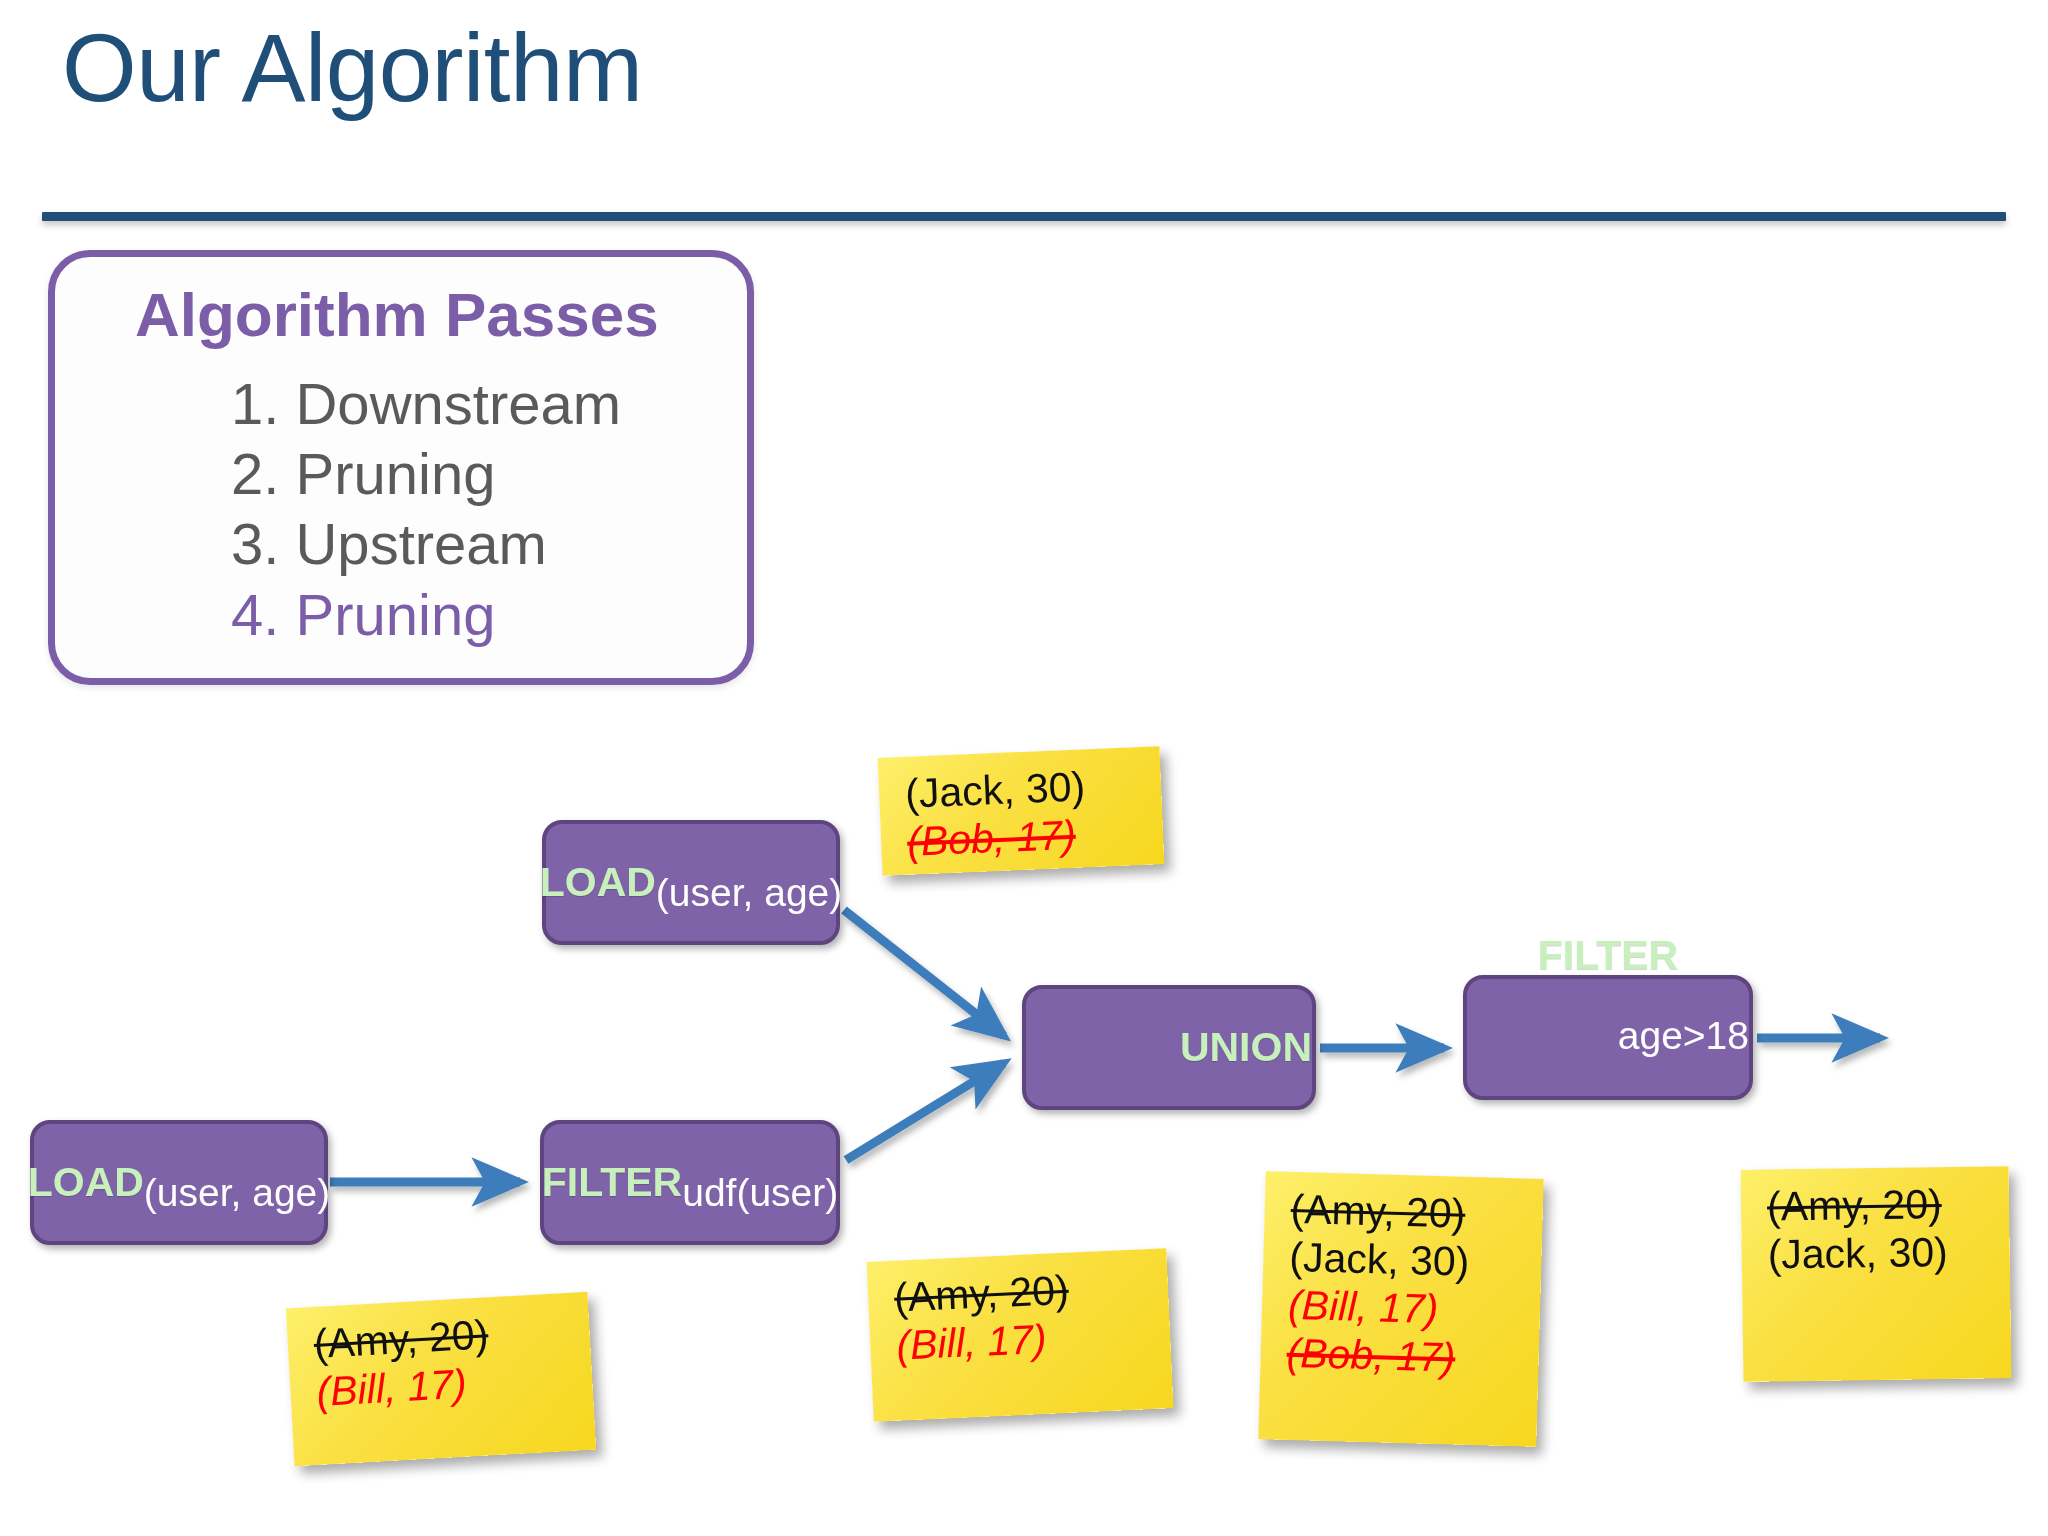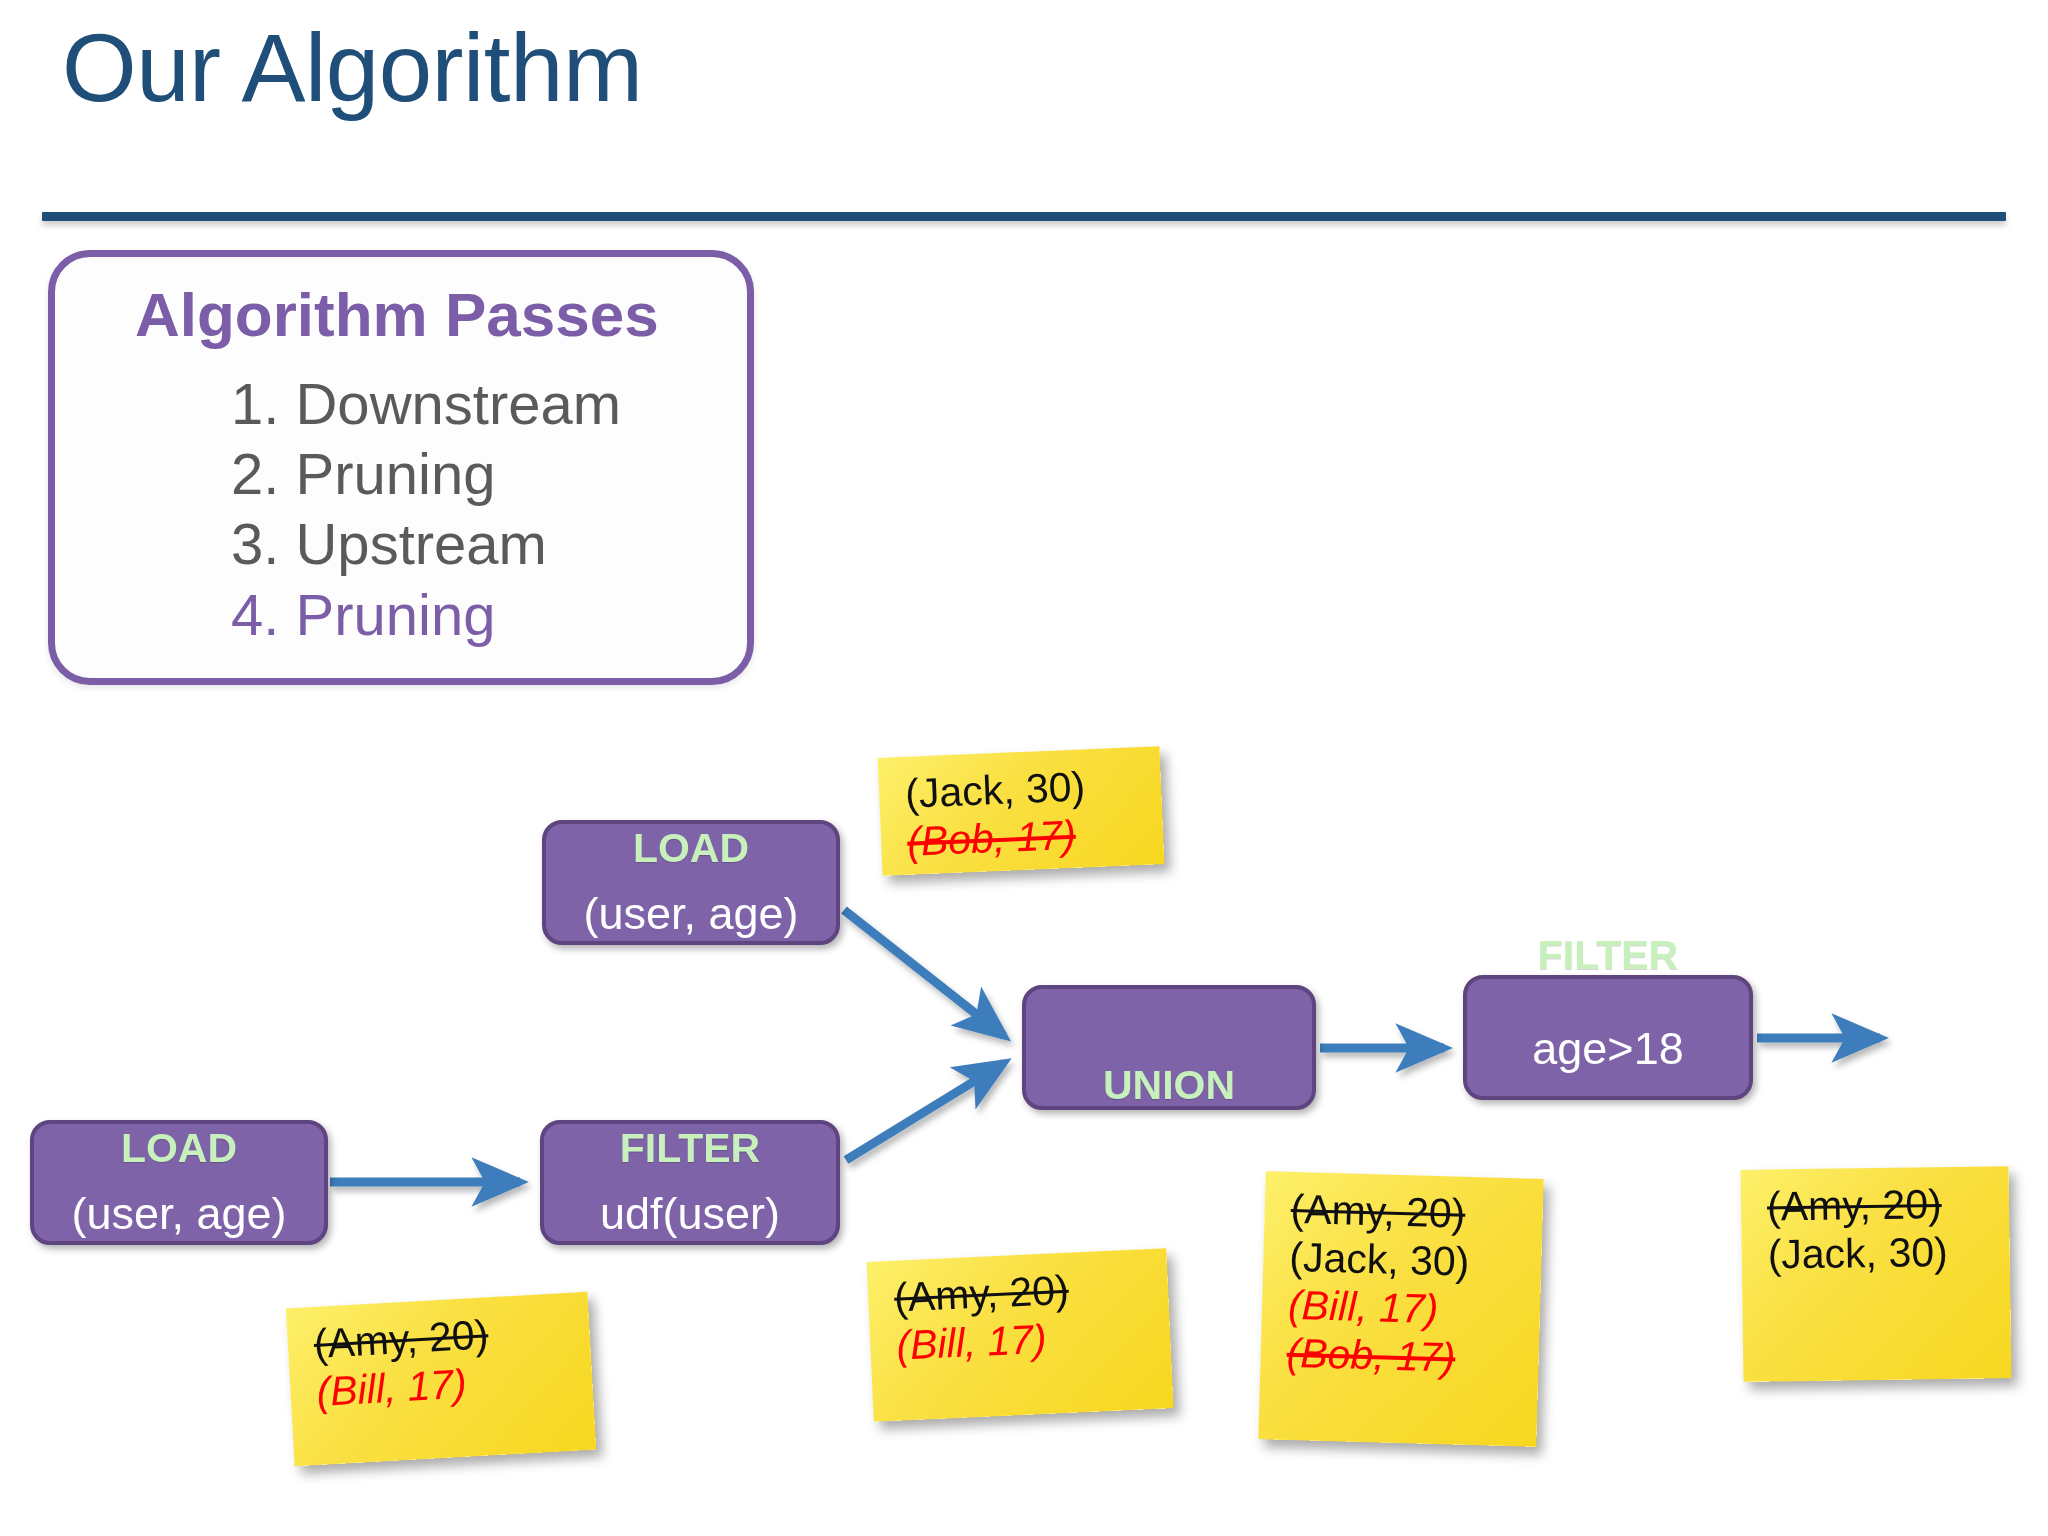--- a/index.html
+++ b/index.html
@@ -49,28 +49,28 @@
   }
 
   
   .diagram{position:absolute; left:0; top:0; width:2048px; height:1536px;}
   .node{
     position:absolute; box-sizing:border-box;
     background:#7F63A8;
     border:4px solid #5E4580;
     border-radius:20px;
     box-shadow:3px 4px 7px rgba(0,0,0,0.30);
-    display:flex; flex-direction:column; align-items:center; justify-content:center;
+    display:flex; flex-direction:row; align-items:center; justify-content:center;
   }
   .node .op{
     color:#C8F0BD; font-weight:bold; font-size:41px; line-height:1.0;
     text-shadow:0 1px 1px rgba(0,0,0,0.18); white-space:nowrap;
   }
   .node .arg{
-    color:#FFFFFF; font-size:45px; line-height:1.05; margin-top:21px; white-space:nowrap;
+    color:#FFFFFF; font-size:39px; line-height:1.05; margin-top:21px; white-space:nowrap;
   }
   
   .node.overflow-label{ justify-content:flex-end; padding-bottom:24px; overflow:visible;}
   .node.overflow-label .op{ position:absolute; top:-44px; left:0; right:0; text-align:center;}
 
   #node-load-top   { left:542px;  top:820px;  width:298px; height:125px; }
   #node-load-bottom{ left:30px;   top:1120px; width:298px; height:125px; }
   #node-filter-udf { left:540px;  top:1120px; width:300px; height:125px; }
   #node-union      { left:1022px; top:985px;  width:294px; height:125px; justify-content:flex-end;}
   #node-union .op  { margin-top:0; }

